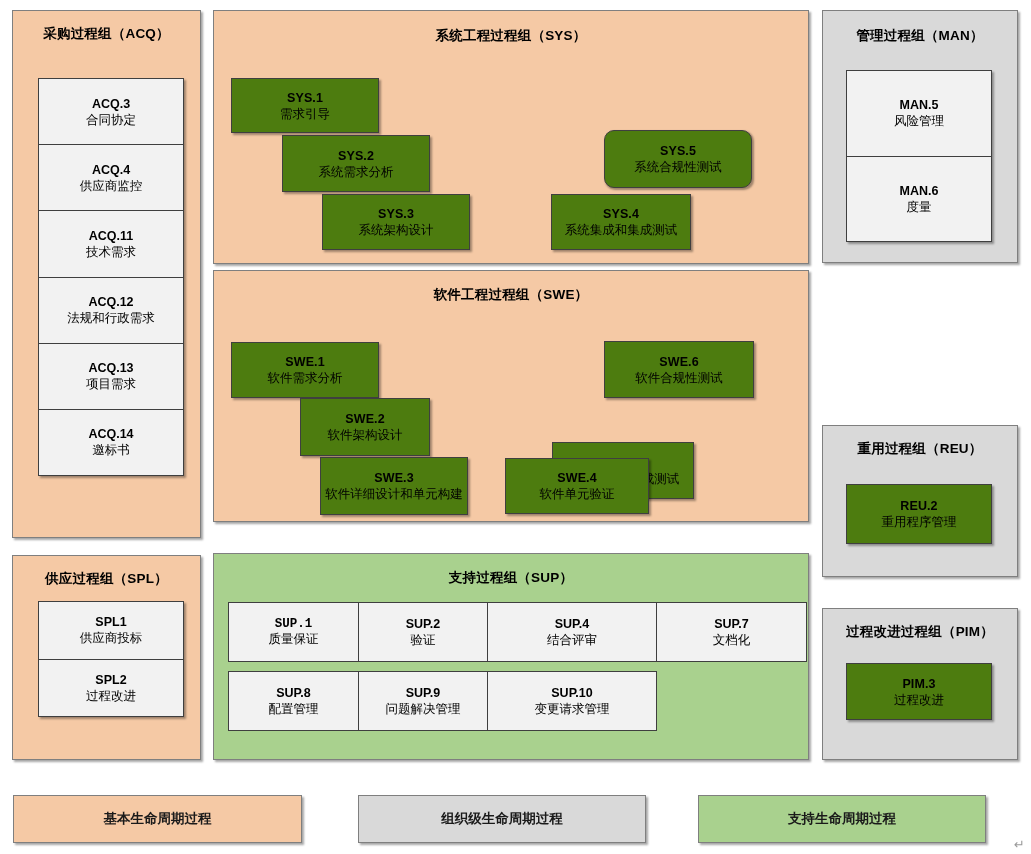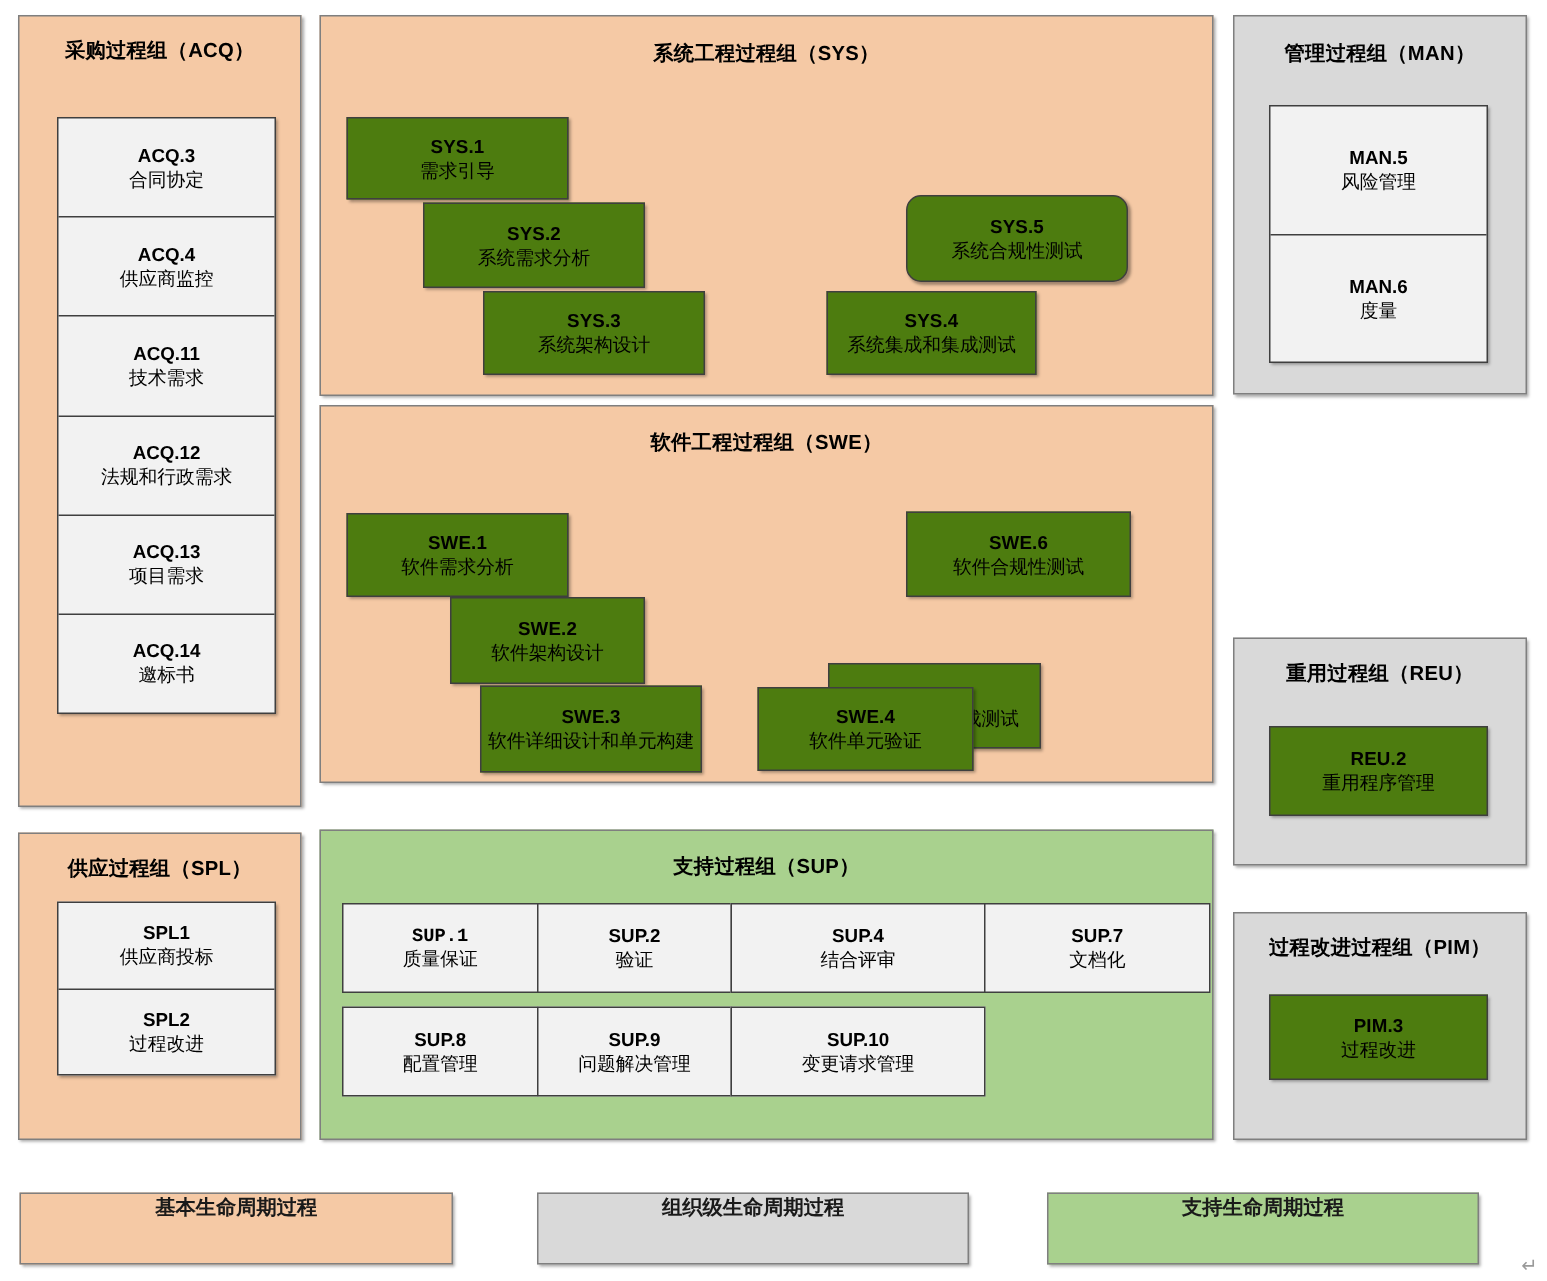--- a/index.html
+++ b/index.html
@@ -99,21 +99,21 @@
   }
   .supcell .code { font-weight: bold; font-size: 12.5px; }
   .supcell .name { font-size: 12.5px; }
 
   .legend-box {
     position: absolute;
     box-sizing: border-box;
     border: 1px solid #7f7f7f;
     box-shadow: 1.5px 1.5px 2px rgba(0,0,0,0.35);
     display: flex;
-    align-items: flex-start;
+    align-items: center;
     justify-content: center;
     font-weight: bold;
     font-size: 13.5px;
     color: #1a1a1a;
   }
 
   .pilcrow {
     position: absolute;
     right: 6px;
     bottom: 2px;

